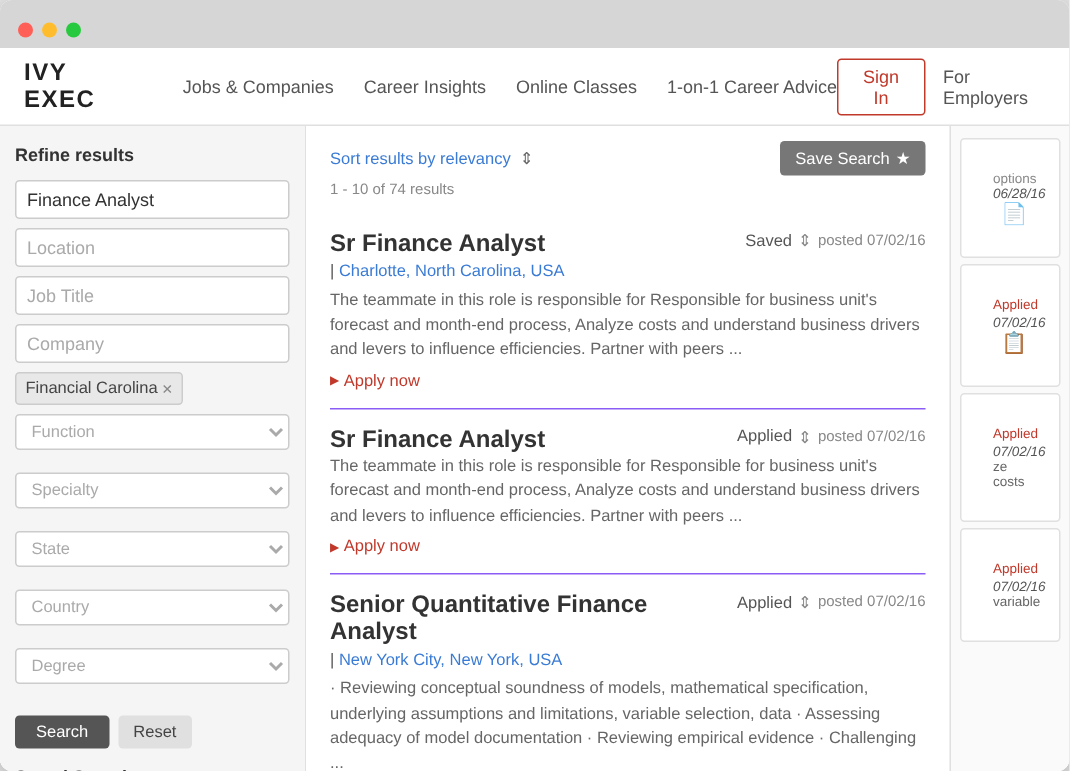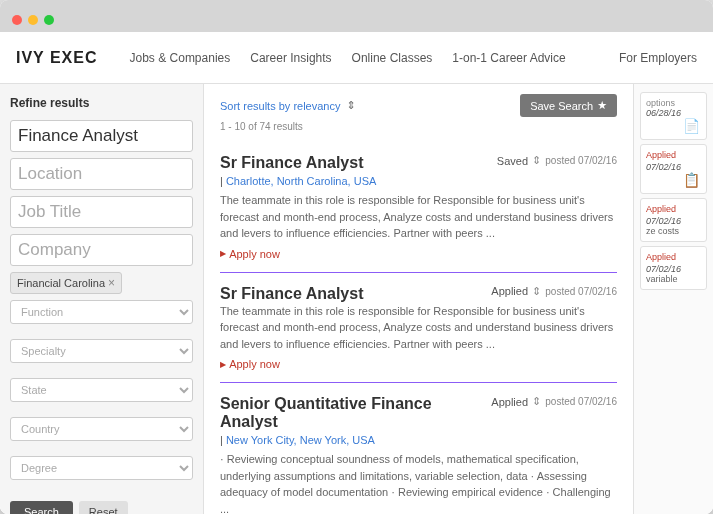--- a/index.html
+++ b/index.html
@@ -109,21 +109,21 @@
       font-size: 12px;
       font-weight: 600;
       color: #333;
       margin-bottom: 10px;
     }
     .filter-input {
       width: 100%;
       padding: 5px 7px;
       border: 1px solid #ccc;
       border-radius: 3px;
-      font-size: 17px;
+      font-size: 12px;
       color: #333;
       margin-bottom: 6px;
       background: #fff;
     }
     .filter-input::placeholder { color: #aaa; }
     .filter-tag-row {
       display: flex;
       align-items: center;
       gap: 4px;
       margin-bottom: 6px;
@@ -277,21 +277,21 @@
       display: flex;
       flex-direction: column;
       gap: 4px;
       overflow: hidden;
       flex-shrink: 0;
     }
     .rp-item {
       background: #fff;
       border: 1px solid #e0e0e0;
       border-radius: 3px;
-      padding: 5px;
+      padding: 21px;
       font-size: 9px;
       color: #555;
     }
     .rp-label { color: #888; font-size: 9px; }
     .rp-date { color: #555; font-size: 9px; font-weight: 500; font-style: italic; }
     .rp-status { color: #c0392b; font-size: 9px; font-weight: 500; margin-bottom: 2px; }
     .rp-icon {
       text-align: right;
       font-size: 14px;
       color: #888;
@@ -313,20 +313,21 @@
 
     <div class="header">
       <div class="logo">IVY EXEC</div>
       <div class="nav-links">
         <span class="nav-link">Jobs &amp; Companies</span>
         <span class="nav-link">Career Insights</span>
         <span class="nav-link">Online Classes</span>
         <span class="nav-link">1-on-1 Career Advice</span>
       </div>
       <div class="nav-right">
+        <button class="signin-btn">Sign In</button>
         <span class="for-employers">For Employers</span>
       </div>
     </div>
 
     <div class="main-layout">
 
       <div class="sidebar">
         <div class="sidebar-title">Refine results</div>
 
         <input class="filter-input" placeholder="Finance Analyst" value="Finance Analyst" style="">

